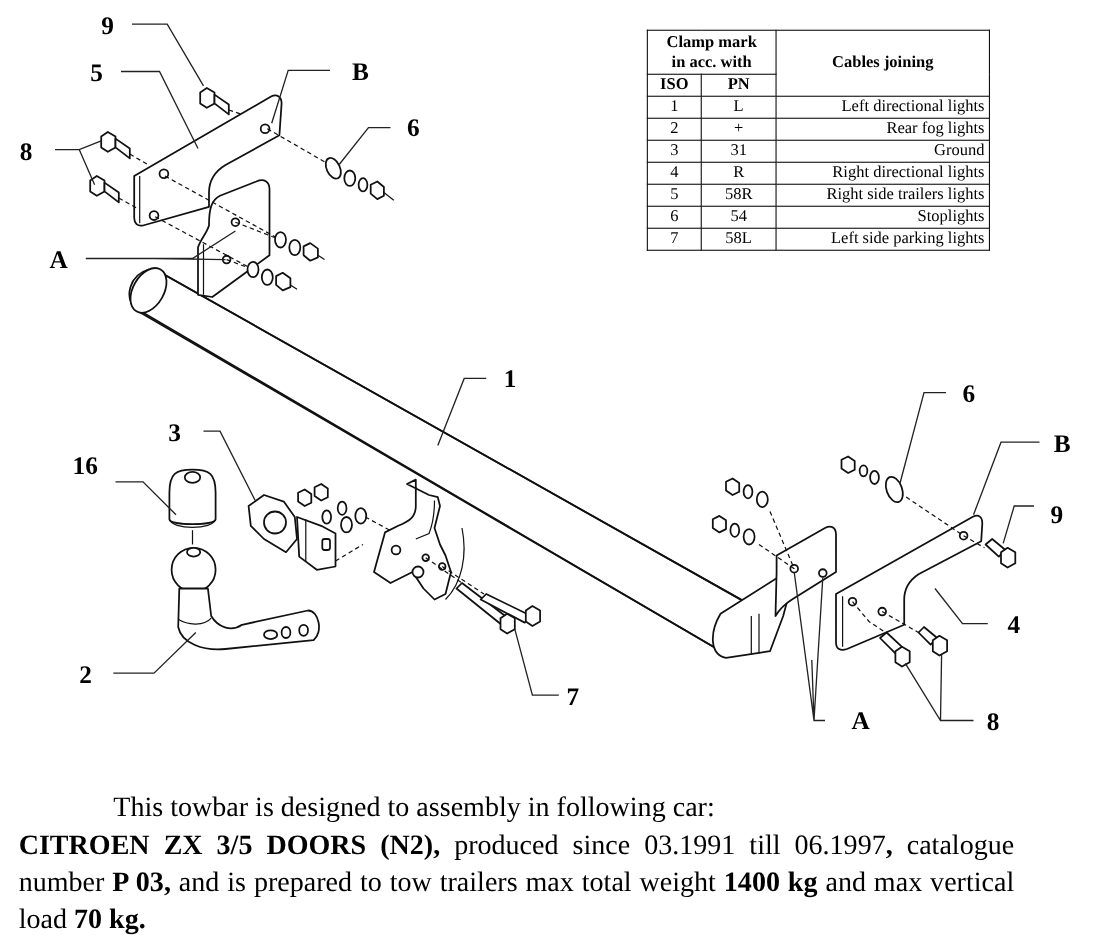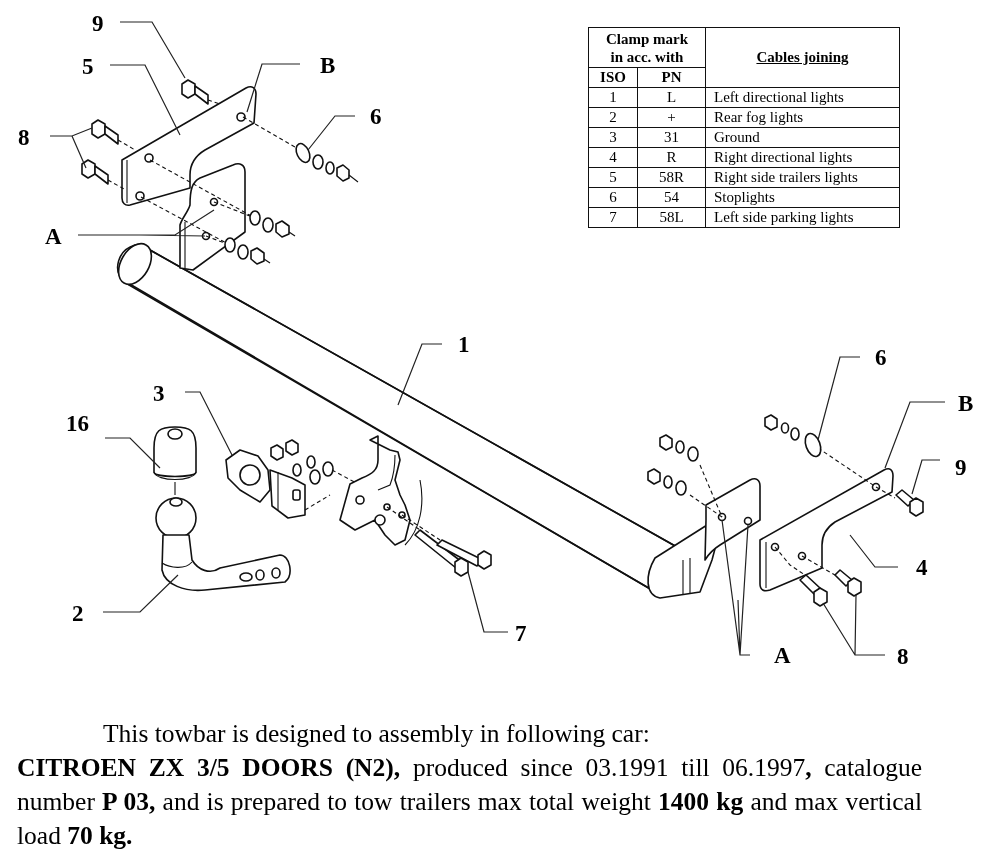--- a/index.html
+++ b/index.html
@@ -11,21 +11,21 @@
   #drawing .dash { fill:none; stroke:#111; stroke-width:1.1; stroke-dasharray:4 3; }
   #drawing .fill { fill:#fff; stroke:#111; stroke-width:1.6; stroke-linejoin:round; }
   #drawing .lead { fill:none; stroke:#222; stroke-width:1.2; }
   .callout { position:absolute; font-family:"Liberation Serif", serif; font-weight:bold;
              font-size:23px; line-height:1; }
   table.wiring { position:absolute; left:548px; top:27px; border-collapse:collapse;
                  font-family:"Liberation Serif", serif; font-size:15px;margin-left:40px; }
   table.wiring td, table.wiring th { border:1.8px solid #111; padding:0 4px; line-height:19px; }
   table.wiring th { font-weight:bold; text-align:center; }
   table.wiring td.c { text-align:center; }
-  table.wiring td.l { text-align:left; padding-left:8px; }
+  table.wiring td.l { text-align:right; padding-left:8px; }
   .desc { position:absolute; left:17px; top:703px; width:905px; font-family:"Liberation Serif", serif;
           font-size:25.5px; line-height:34px;margin-top:14px; }
   .desc p { margin:0; text-align:justify; text-align-last:left; }
   .desc .indent { padding-left:86px; }
   .desc b { font-weight:bold; }
 </style>
 </head>
 <body>
 
 <svg id="drawing" viewBox="0 0 1000 690" xmlns="http://www.w3.org/2000/svg">
@@ -227,21 +227,21 @@
 <div class="callout" style="left:774px;top:644px;">A</div>
 <div class="callout" style="left:897px;top:645px;">8</div>
 
 <table class="wiring">
   <thead>
     <tr>
       <th colspan="2" style="width:105px;line-height:18px;padding-top:2px;padding-bottom:1px;">
         <span>Clamp mark</span><br>
         <span>in acc. with</span>
       </th>
-      <th rowspan="2" style="width:185px;text-decoration:underline;">Cables joining</th>
+      <th rowspan="2" style="width:185px;">Cables joining</th>
     </tr>
     <tr>
       <th style="width:40px;">ISO</th>
       <th style="width:59px;text-align:center;">PN</th>
     </tr>
   </thead>
   <tbody id="wiring-body">
       <tr>
         <td class="c">1</td>
         <td class="c">L</td>

